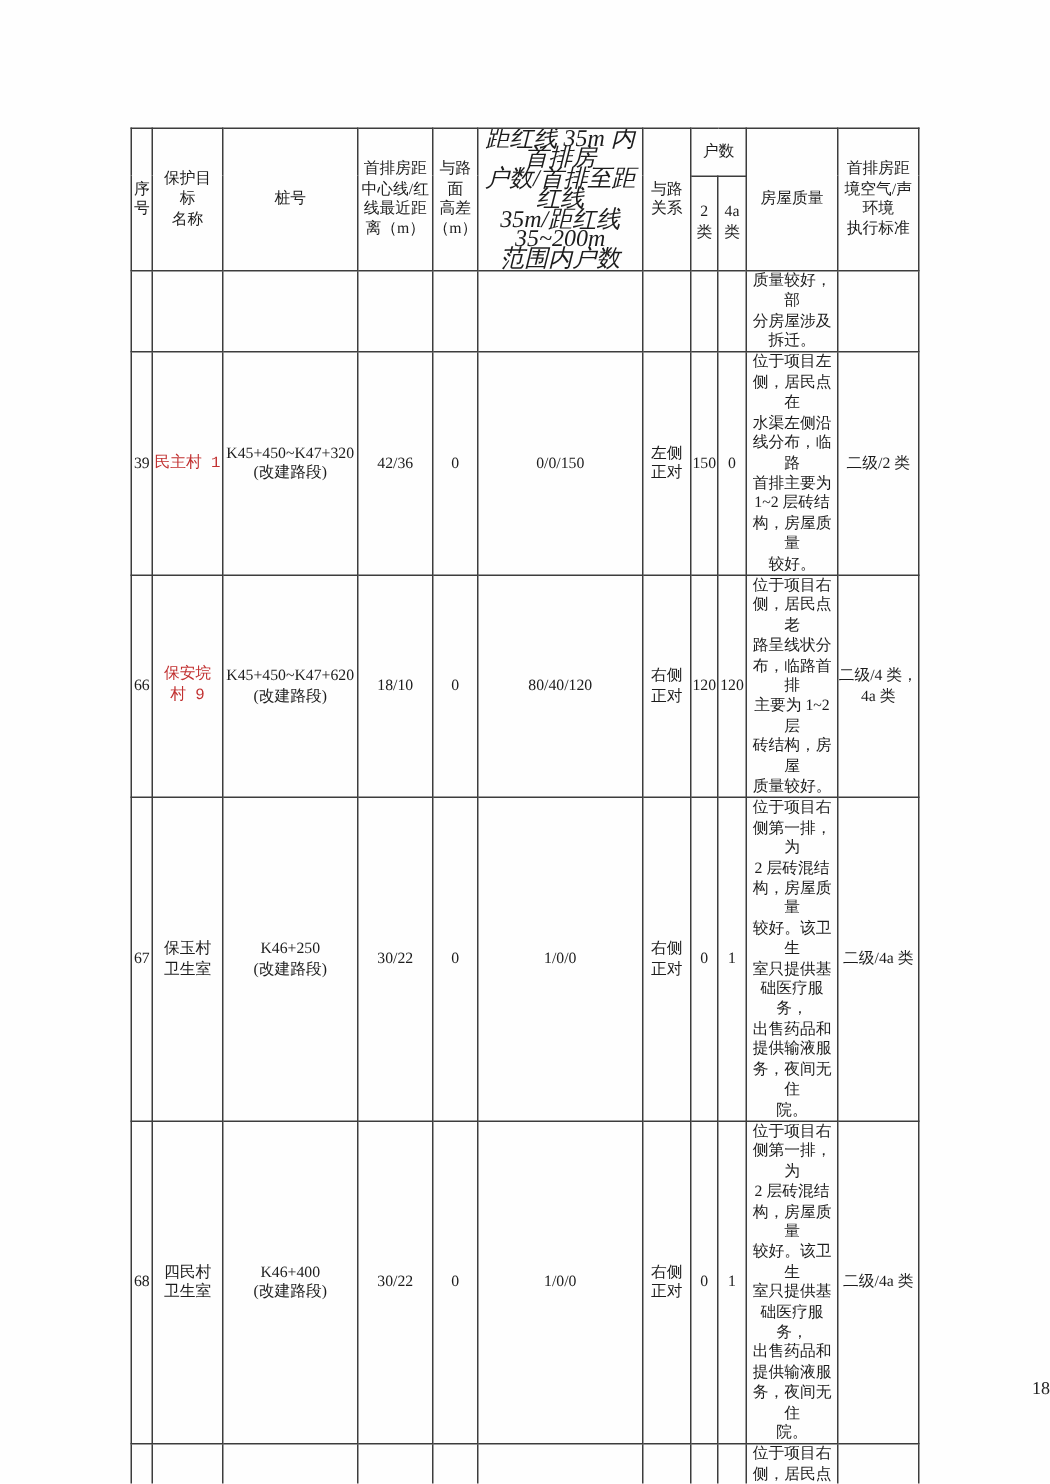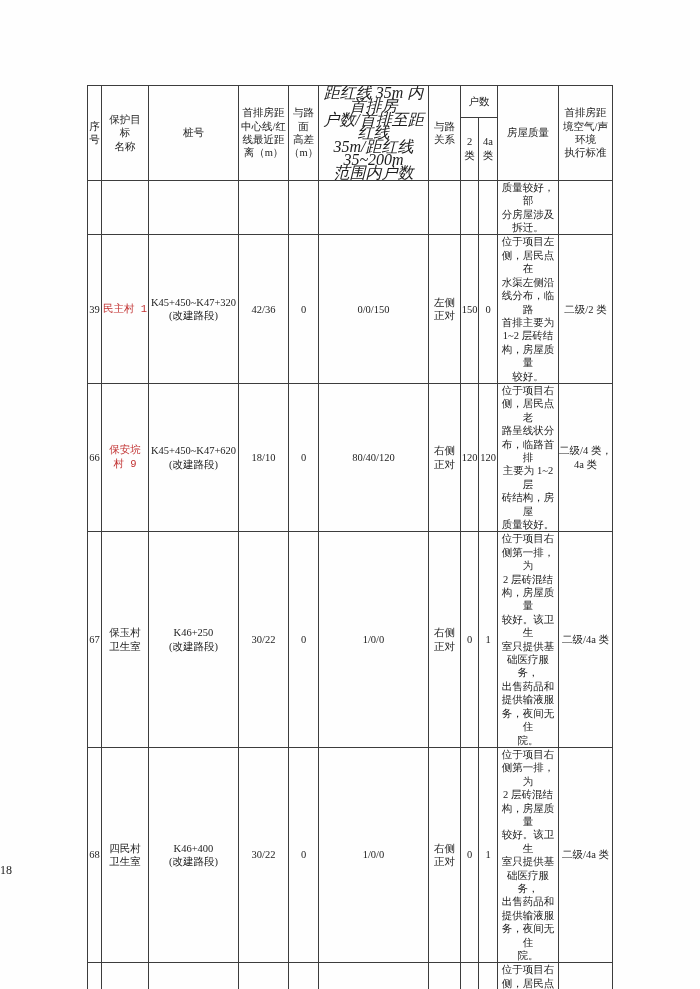--- a/index.html
+++ b/index.html
@@ -27,22 +27,22 @@
     vertical-align:middle;
     white-space:pre-line;
     font-weight:normal;
     overflow:hidden;
   }
   td.feature{line-height:13.4px;}
   td.num{letter-spacing:0;}
   th.dense{font-size:16px;font-style:italic;}
   .red{color:var(--red-text,#c13030);font-family:Liberation Mono, monospace;}
   .footer-num{
-    position:absolute;left:0;top:863px;width:700px;
-    text-align:left;font-size:12px;color:#222;
+    position:absolute;left:0;top:918px;width:700px;
+    text-align:right;font-size:12px;color:#222;
   }
   col.c-seq{width:14px;}
   col.c-name{width:47px;}
   col.c-stake{width:90px;}
   col.c-dist{width:50px;}
   col.c-hd{width:30px;}
   col.c-h35{width:110px;}
   col.c-rel{width:32px;}
   col.c-2{width:18px;}
   col.c-4a{width:19px;}

